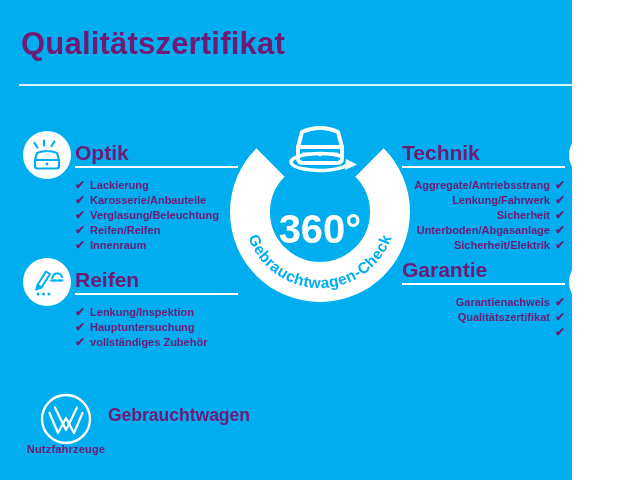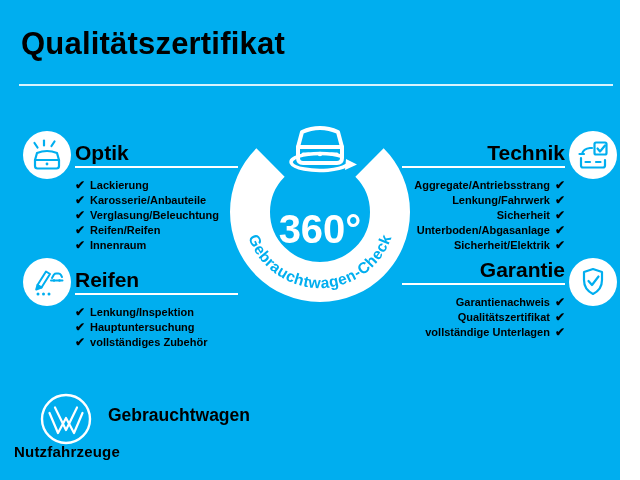--- a/index.html
+++ b/index.html
@@ -1,45 +1,45 @@
 <!DOCTYPE html>
 <html><head>
 <meta charset="utf-8">
 <style>
   html,body{margin:0;padding:0}
-  .stage{position:relative;width:620px;height:480px;background:#00AEEF;overflow:hidden;
-         font-family:"Liberation Sans",sans-serif;font-weight:bold;color:#000000}
+  .stage{position:relative;width:572px;height:480px;background:#00AEEF;overflow:hidden;
+         font-family:"Liberation Sans",sans-serif;font-weight:bold;color:#701a75}
 
   .title{position:absolute;left:21px;top:26px;font-size:31px;letter-spacing:.2px}
   .title-rule{position:absolute;left:19px;top:84px;width:594px;height:2px;background:rgba(255,255,255,.85)}
 
   .icon-circle{position:absolute;width:48px;height:48px;border-radius:50%;background:#fff;
                display:flex;align-items:center;justify-content:center}
   #icon-optik{left:23px;top:131px}
   #icon-technik{left:569px;top:131px}
   #icon-wartung{left:23px;top:258px}
   #icon-garantie{left:569px;top:258px}
 
   .sec{position:absolute;width:163px}
-  .sec.right{text-align:right}
+  .sec.right{}
   #sec-optik{left:75px;top:143px}
   #sec-technik{left:402px;top:143px}
   #sec-wartung{left:75px;top:270px}
   #sec-garantie{left:402px;top:260px}
   .sec-title{font-size:21px;line-height:20px}
   .sec-rule{height:2px;background:#fff;margin-top:3px}
   .sec-list{list-style:none;margin:9px 0 0;padding:0;font-size:11px}
   .sec-list li{display:flex;align-items:center;gap:5px;height:15px}
   .sec.right .sec-list li{justify-content:flex-end}
   .chk{font-size:12px;line-height:1}
 
   .center-svg{position:absolute;left:0;top:0;width:640px;height:480px;pointer-events:none}
 
   .vw-logo{position:absolute;left:38px;top:392px;width:56px;height:56px}
-  .logo-caption{position:absolute;left:14px;top:443px;width:104px;text-align:center;font-size:15px;letter-spacing:.2px}
+  .logo-caption{position:absolute;left:14px;top:443px;width:104px;text-align:center;font-size:11px;letter-spacing:.2px}
   .tagline{position:absolute;left:108px;top:405px;font-size:17.5px;line-height:21.5px}
 </style>
 </head>
 <body>
 
 <div class="stage">
 
   <div class="title">Qualitätszertifikat</div>
   <div class="title-rule"></div>
 
@@ -166,21 +166,20 @@
     <ul class="sec-list">
       <li>
           <span>Garantienachweis</span>
           <span class="chk">✔</span>
         </li>
       <li>
           <span>Qualitätszertifikat</span>
           <span class="chk">✔</span>
         </li>
       <li>
-          <span>vollständige Unterlagen</span>
           <span class="chk">✔</span>
         </li>
     </ul>
   </div>
 
   <svg class="center-svg" viewBox="0 0 640 480">
     <defs>
       <path id="ring-text-path" d="M 266.3 158.3 A 76 76 0 1 0 373.7 158.3" fill="none"></path>
     </defs>
 

